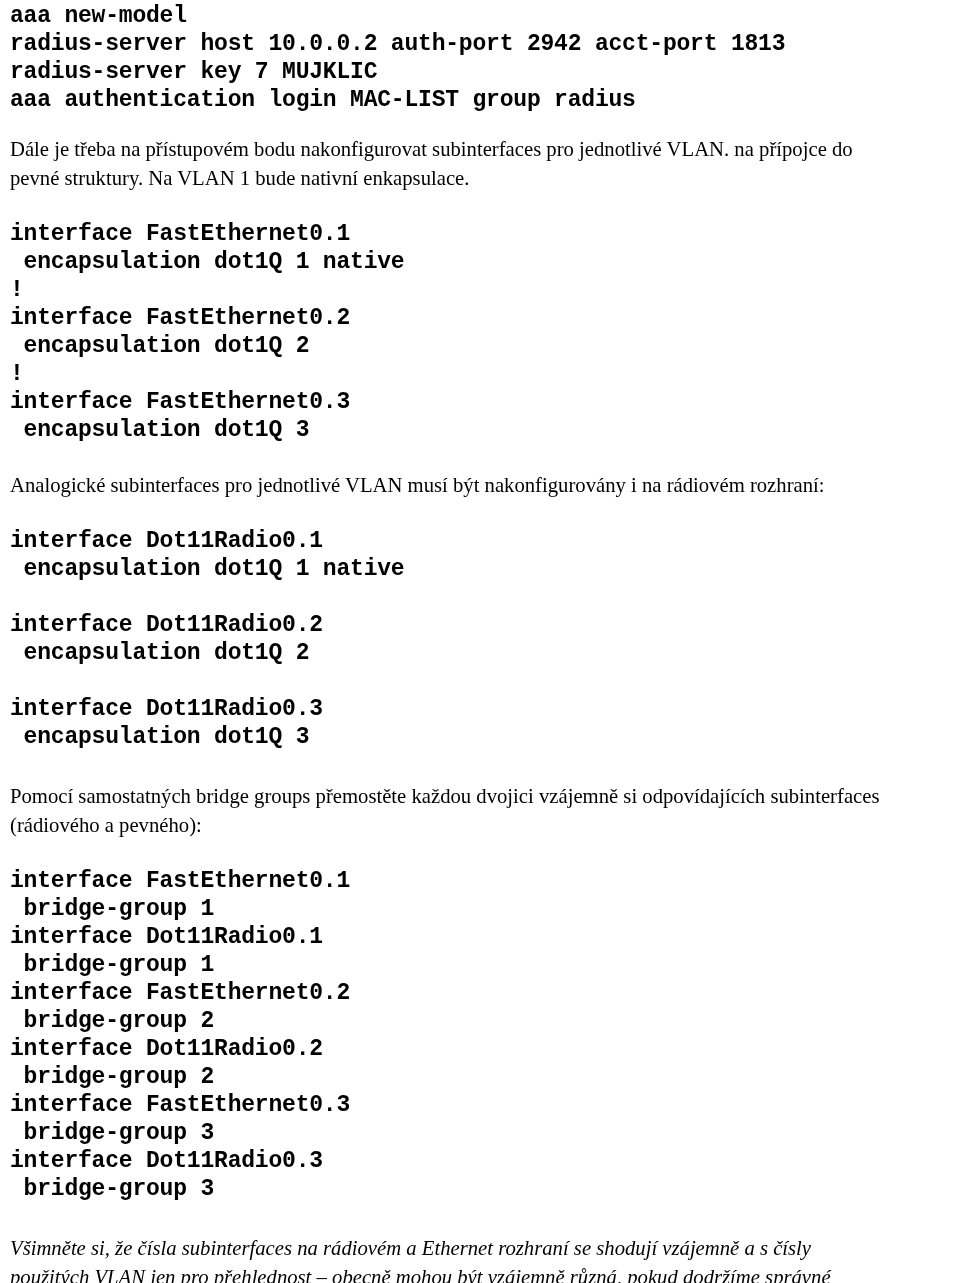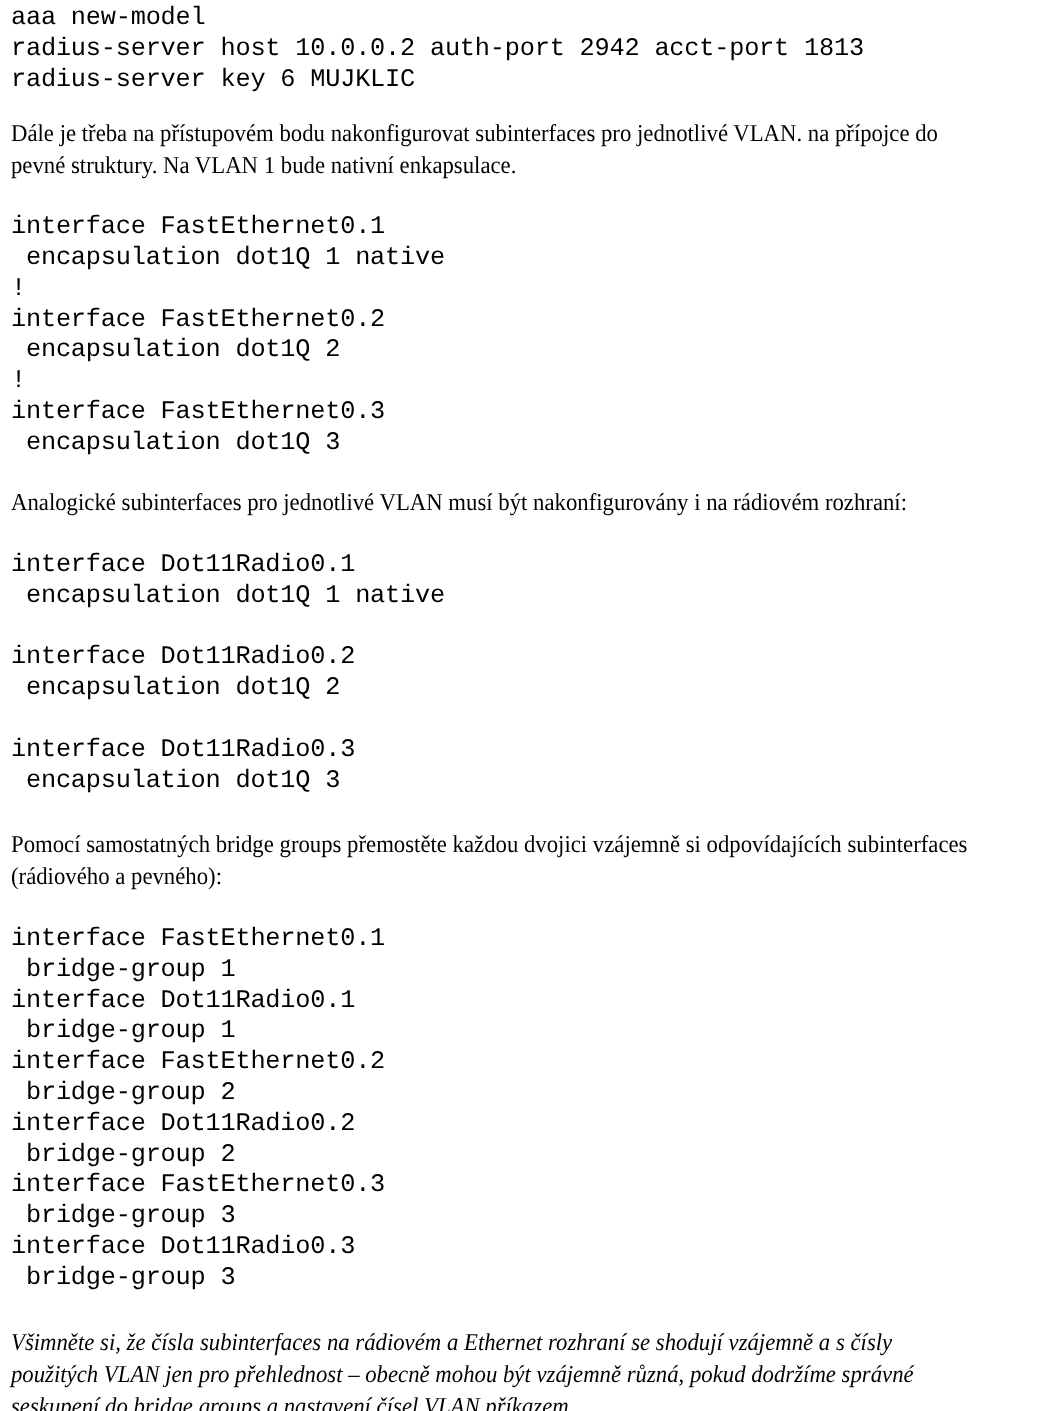--- a/index.html
+++ b/index.html
@@ -37,20 +37,21 @@
     letter-spacing: -0.2px;
     white-space: pre;
     color: #000;
     margin: 0;
     padding: 0;
   }
   .code-line {
     white-space: pre;
     display: block;
     height: 28px;
+    font-weight: bold;
   }
   .code-line.blank {
     height: 28px;
   }
 
   
   .para {
     font-family: "Liberation Serif", "DejaVu Serif", serif;
     font-size: 22px;
     line-height: 29px;
@@ -67,21 +68,21 @@
   .gap-26 { height: 26px; }
   .gap-28 { height: 28px; }
   .gap-30 { height: 30px; }
 </style>
 </head>
 <body>
 
 <div class="page">
   <div class="doc-body">
 
-    <pre class="code-block"><span class="code-line">aaa new-model</span><span class="code-line">radius-server host 10.0.0.2 auth-port 2942 acct-port 1813</span><span class="code-line">radius-server key 6 MUJKLIC</span></pre>
+    <pre class="code-block"><span class="code-line">aaa new-model</span><span class="code-line">radius-server host 10.0.0.2 auth-port 2942 acct-port 1813</span><span class="code-line">radius-server key 7 MUJKLIC</span><span class="code-line">aaa authentication login MAC-LIST group radius</span></pre>
 
     <div class="gap-20"></div>
 
     <p class="para">Dále je třeba na přístupovém bodu nakonfigurovat subinterfaces pro jednotlivé VLAN. na přípojce do pevné struktury. Na VLAN 1 bude nativní enkapsulace.</p>
 
     <div class="gap-28"></div>
 
     <pre class="code-block"><span class="code-line">interface FastEthernet0.1</span><span class="code-line"> encapsulation dot1Q 1 native</span><span class="code-line">!</span><span class="code-line">interface FastEthernet0.2</span><span class="code-line"> encapsulation dot1Q 2</span><span class="code-line">!</span><span class="code-line">interface FastEthernet0.3</span><span class="code-line"> encapsulation dot1Q 3</span></pre>
 
     <div class="gap-26"></div>

